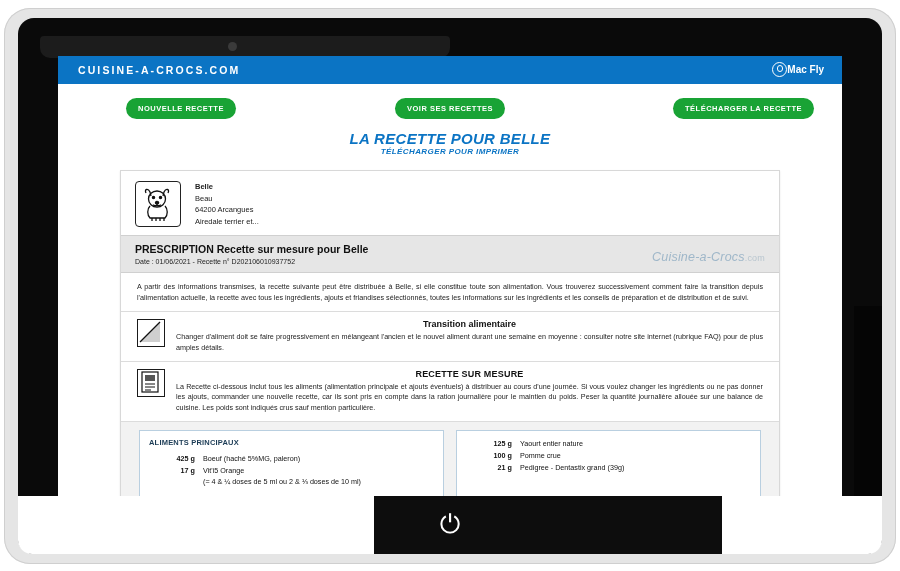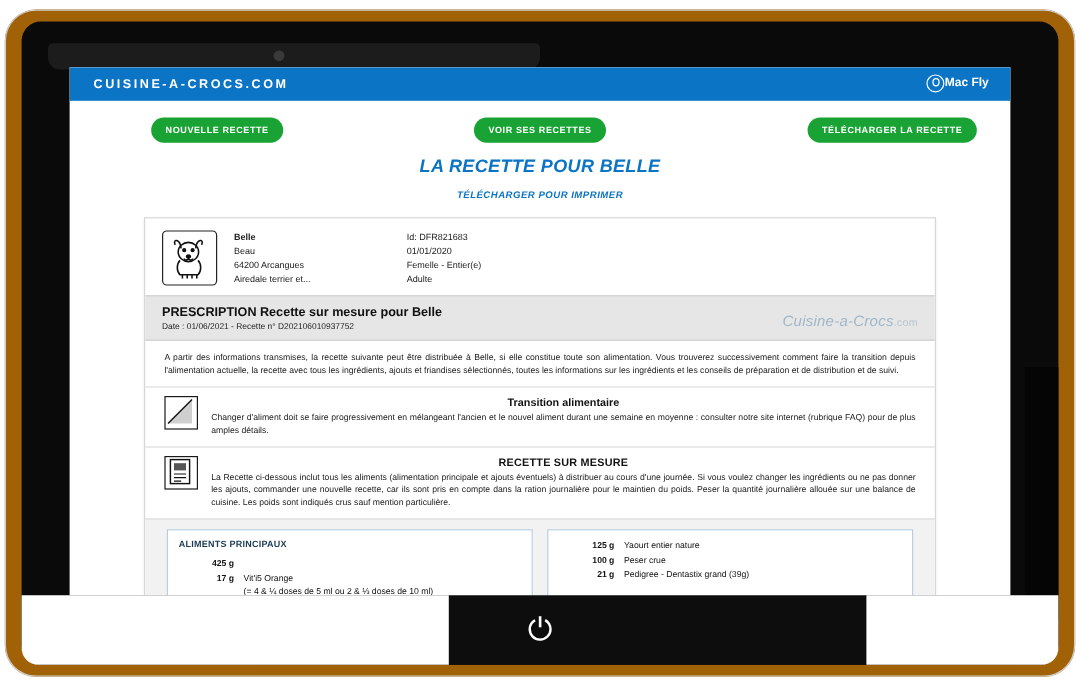--- a/index.html
+++ b/index.html
@@ -14,21 +14,21 @@
     font-family: "Liberation Sans", sans-serif;
   }
 
   
   #device-frame {
     position: absolute;
     left: 4px;
     top: 8px;
     width: 892px;
     height: 556px;
-    background: #a16207;
+    background: #e5e5e5;
     border-radius: 26px;
     box-shadow: 0 0 0 1px #cfcfcf inset;
   }
   #device-bezel {
     position: absolute;
     left: 14px;
     top: 10px;
     width: 864px;
     height: 536px;
     background: #0a0a0a;
@@ -203,21 +203,21 @@
     font-weight: bold;
     letter-spacing: .3px;
     font-style: italic;
   }
   #page-subtitle {
     color: #0b74c4;
     font-size: 8px;
     font-style: italic;
     font-weight: bold;
     letter-spacing: .4px;
-    margin-top: 11px;
+    margin-top: 0;
   }
 
   
   #doc-card {
     position: relative;
     margin: 14px 62px 0 62px;
     background: #ffffff;
     border: 1px solid #d8d8d8;
     box-shadow: 0 1px 2px rgba(0,0,0,.09);
     min-height: 300px;
@@ -412,26 +412,20 @@
                 <path d="M14 34 L14 37 M18 34 L18 37 M22 34 L22 37 M26 34 L26 37"></path>
               </g>
             </svg>
           </div>
           <div class="animal-col" id="animal-col-1">
             <div class="strong">Belle</div>
             <div>Beau</div>
             <div>64200 Arcangues</div>
             <div>Airedale terrier et...</div>
           </div>
-          <div class="animal-col" id="animal-col-2">
-            <div>Id: DFR821683</div>
-            <div>01/01/2020</div>
-            <div>Femelle - Entier(e)</div>
-            <div>Adulte</div>
-          </div>
         </div>
 
         <div id="prescription-band">
           <div id="prescription-title">PRESCRIPTION Recette sur mesure pour Belle</div>
           <div id="prescription-date">Date : 01/06/2021 - Recette n° D202106010937752</div>
           <div id="watermark">
             <span>Cuisine-a-Crocs</span><span class="dotcom">.com</span>
           </div>
         </div>
 
@@ -465,36 +459,37 @@
             <div class="sec-text">La Recette ci-dessous inclut tous les aliments (alimentation principale et ajouts éventuels) à distribuer au cours d'une journée. Si vous voulez changer les ingrédients ou ne pas donner les ajouts, commander une nouvelle recette, car ils sont pris en compte dans la ration journalière pour le maintien du poids. Peser la quantité journalière allouée sur une balance de cuisine. Les poids sont indiqués crus sauf mention particulière.</div>
           </div>
         </div>
 
         <div id="panels-row">
 
           <div class="panel">
             <div class="panel-title">ALIMENTS PRINCIPAUX</div>
             <div class="ing-row">
               <div class="ing-qty">425 g</div>
+              <div class="ing-name">Boeuf (haché 5%MG, paleron)</div>
             </div>
             <div class="ing-row">
               <div class="ing-qty">17 g</div>
               <div class="ing-name">Vit'i5 Orange</div>
             </div>
             <div class="ing-sub">(= 4 &amp; ¼ doses de 5 ml ou 2 &amp; ⅓ doses de 10 ml)</div>
           </div>
 
           <div class="panel">
             <div class="ing-row">
               <div class="ing-qty">125 g</div>
               <div class="ing-name">Yaourt entier nature</div>
             </div>
             <div class="ing-row">
               <div class="ing-qty">100 g</div>
-              <div class="ing-name">Peser crue</div>
+              <div class="ing-name">Pomme crue</div>
             </div>
             <div class="ing-row">
               <div class="ing-qty">21 g</div>
               <div class="ing-name">Pedigree - Dentastix grand (39g)</div>
             </div>
           </div>
 
         </div>
 
       </div>

